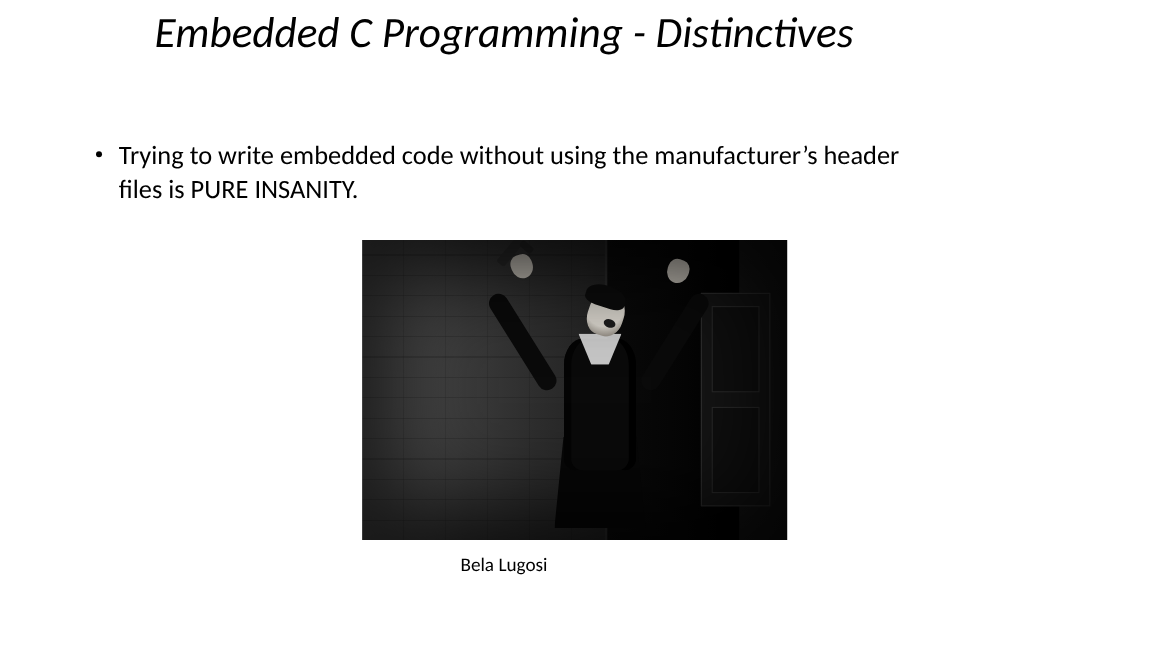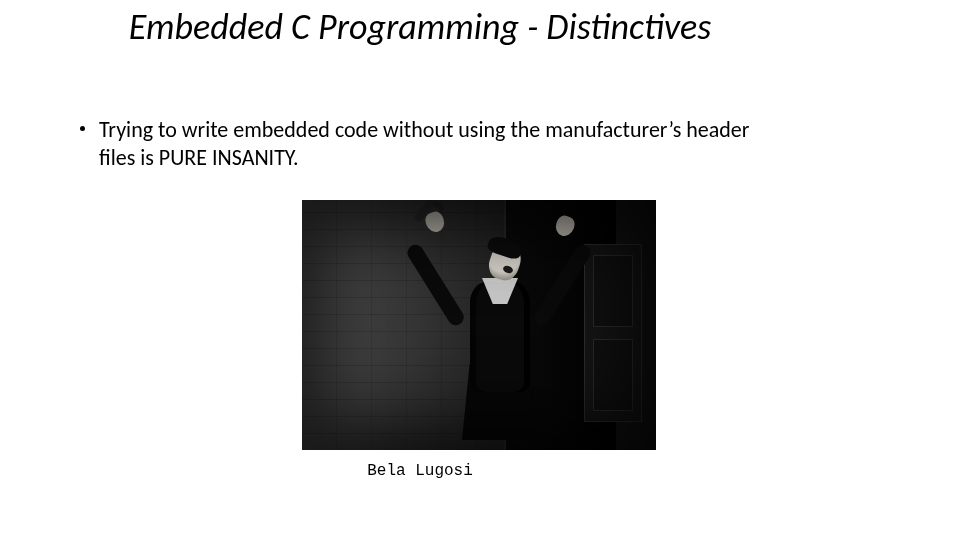--- a/index.html
+++ b/index.html
@@ -225,21 +225,20 @@
   }
 
   .caption {
     position: absolute;
     left: 0;
     width: 100%;
     top: 462px;
     text-align: center;
     font-size: 16px;
     color: #000;
-    font-family: Liberation Mono, monospace;
   }
 </style>
 </head>
 <body>
 
 <div class="slide">
 
   <div class="title">Embedded C Programming - Distinctives</div>
 
   <div class="bullet-row">

